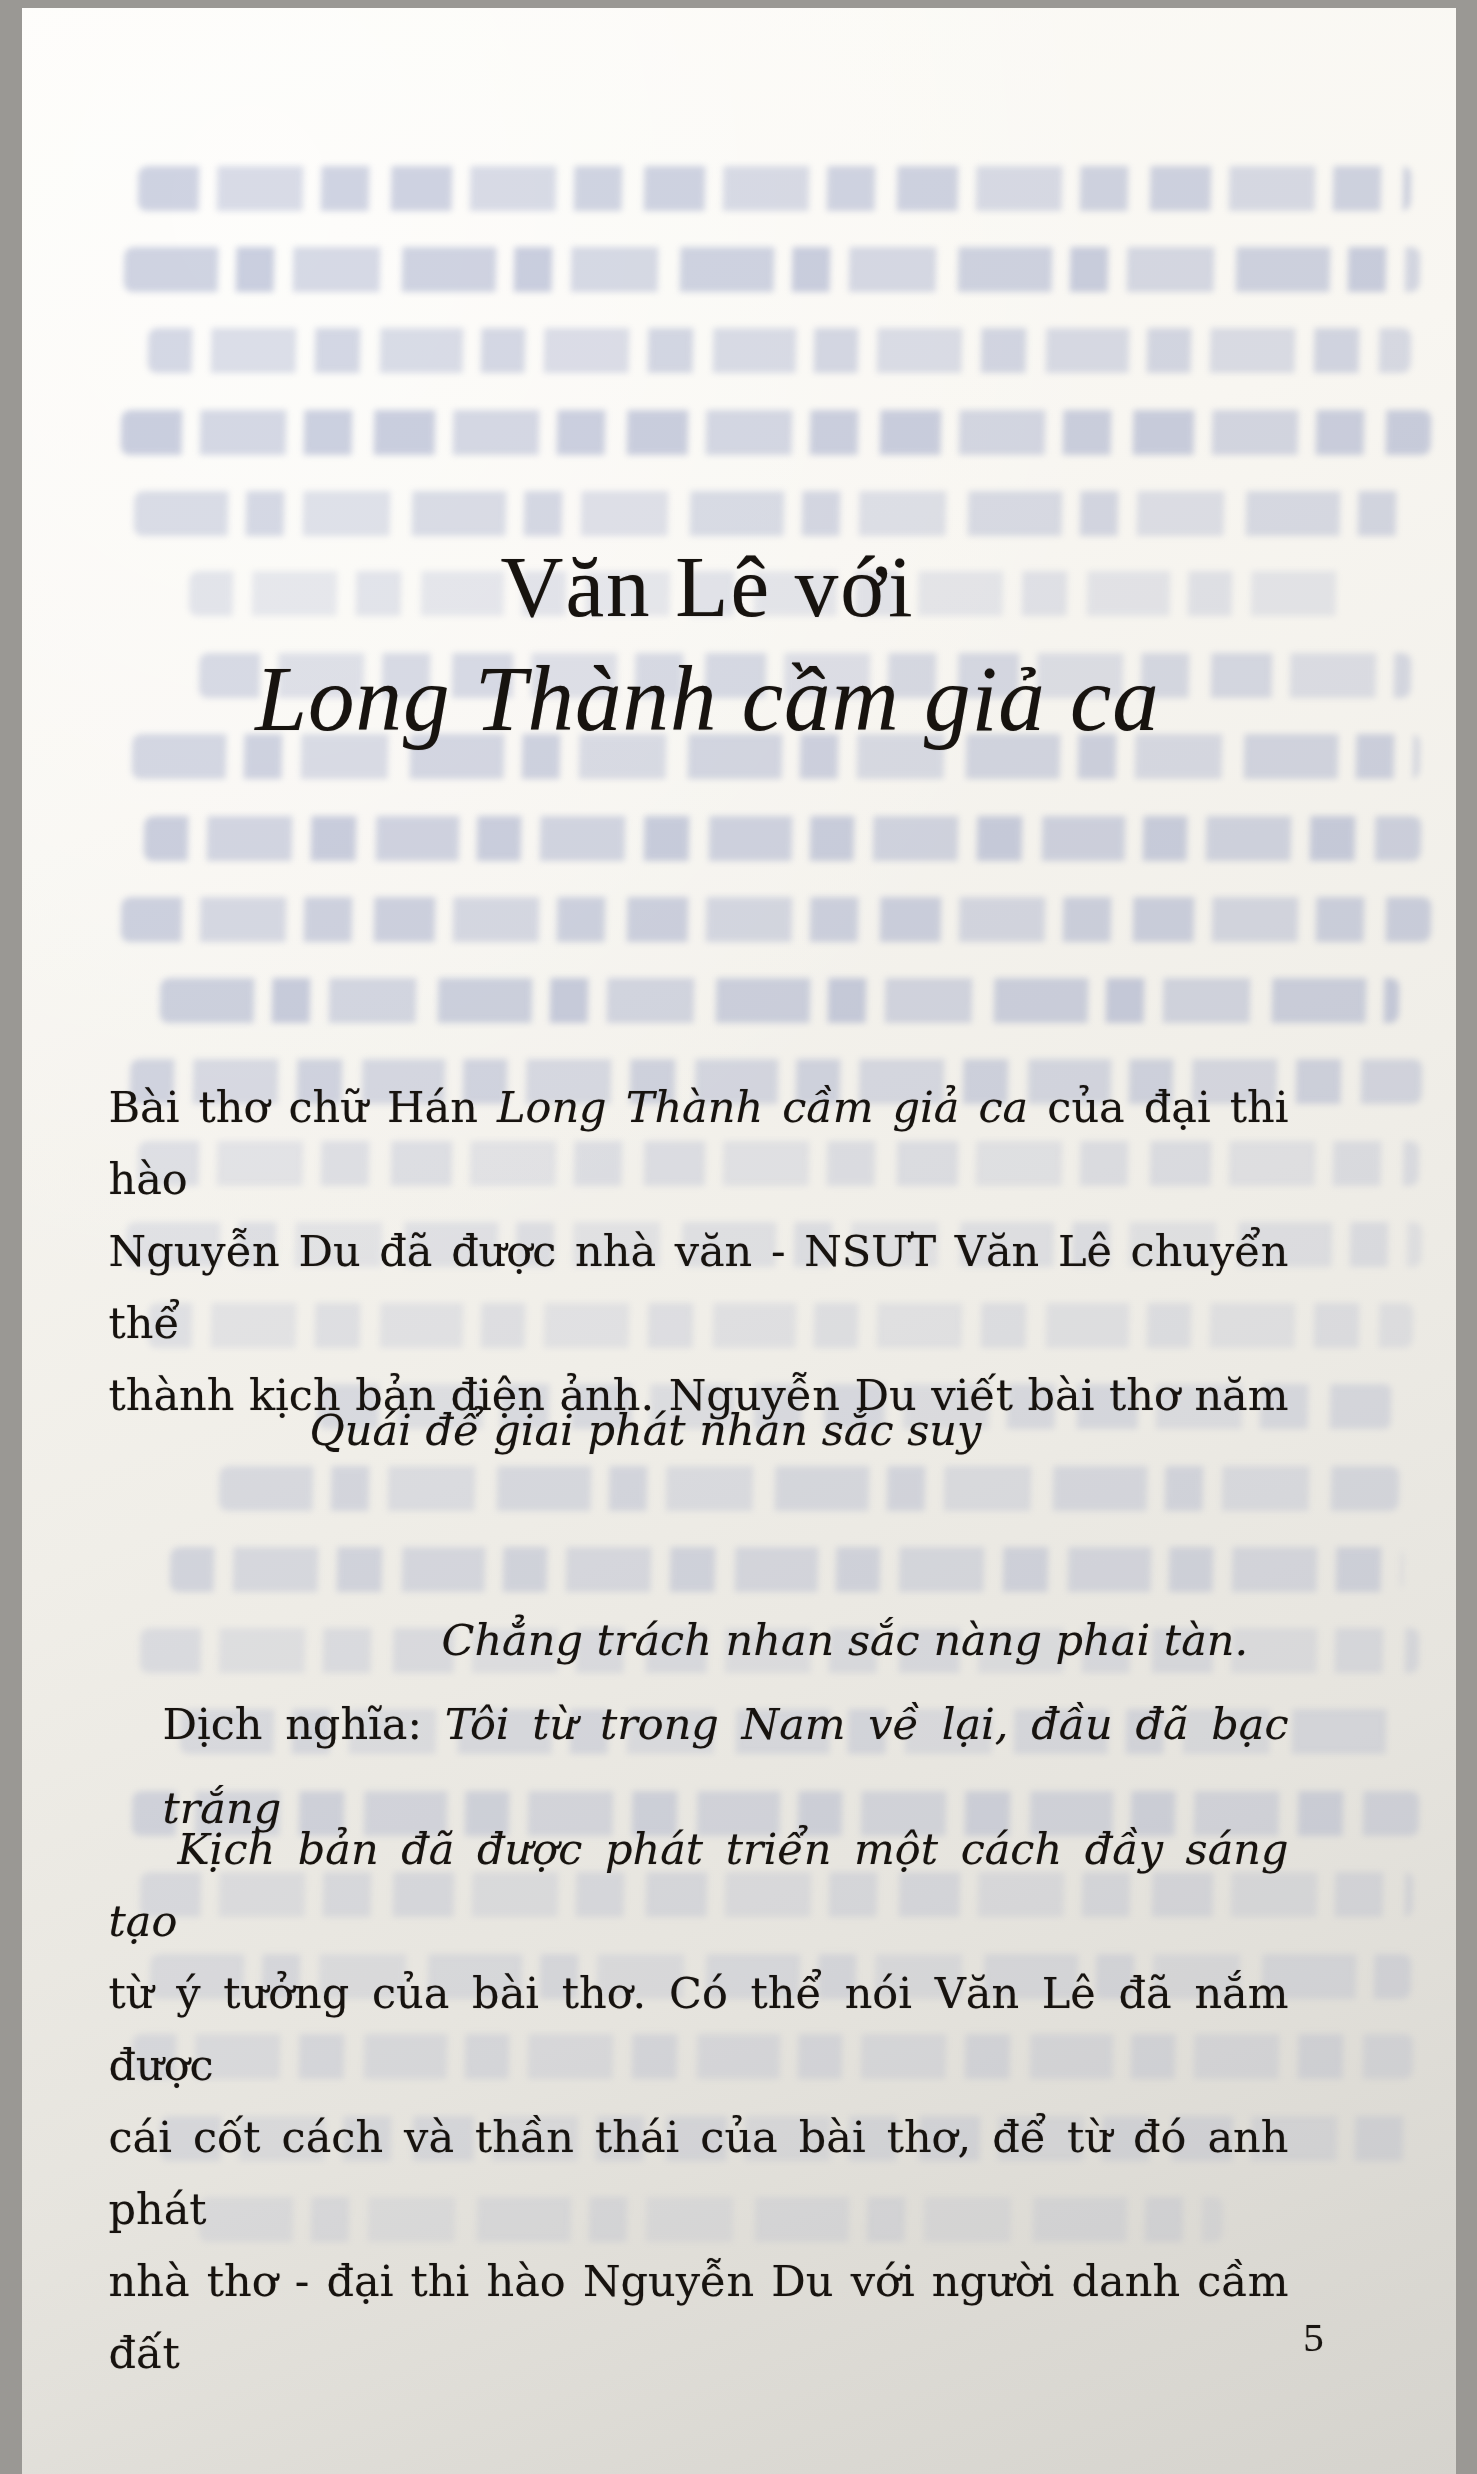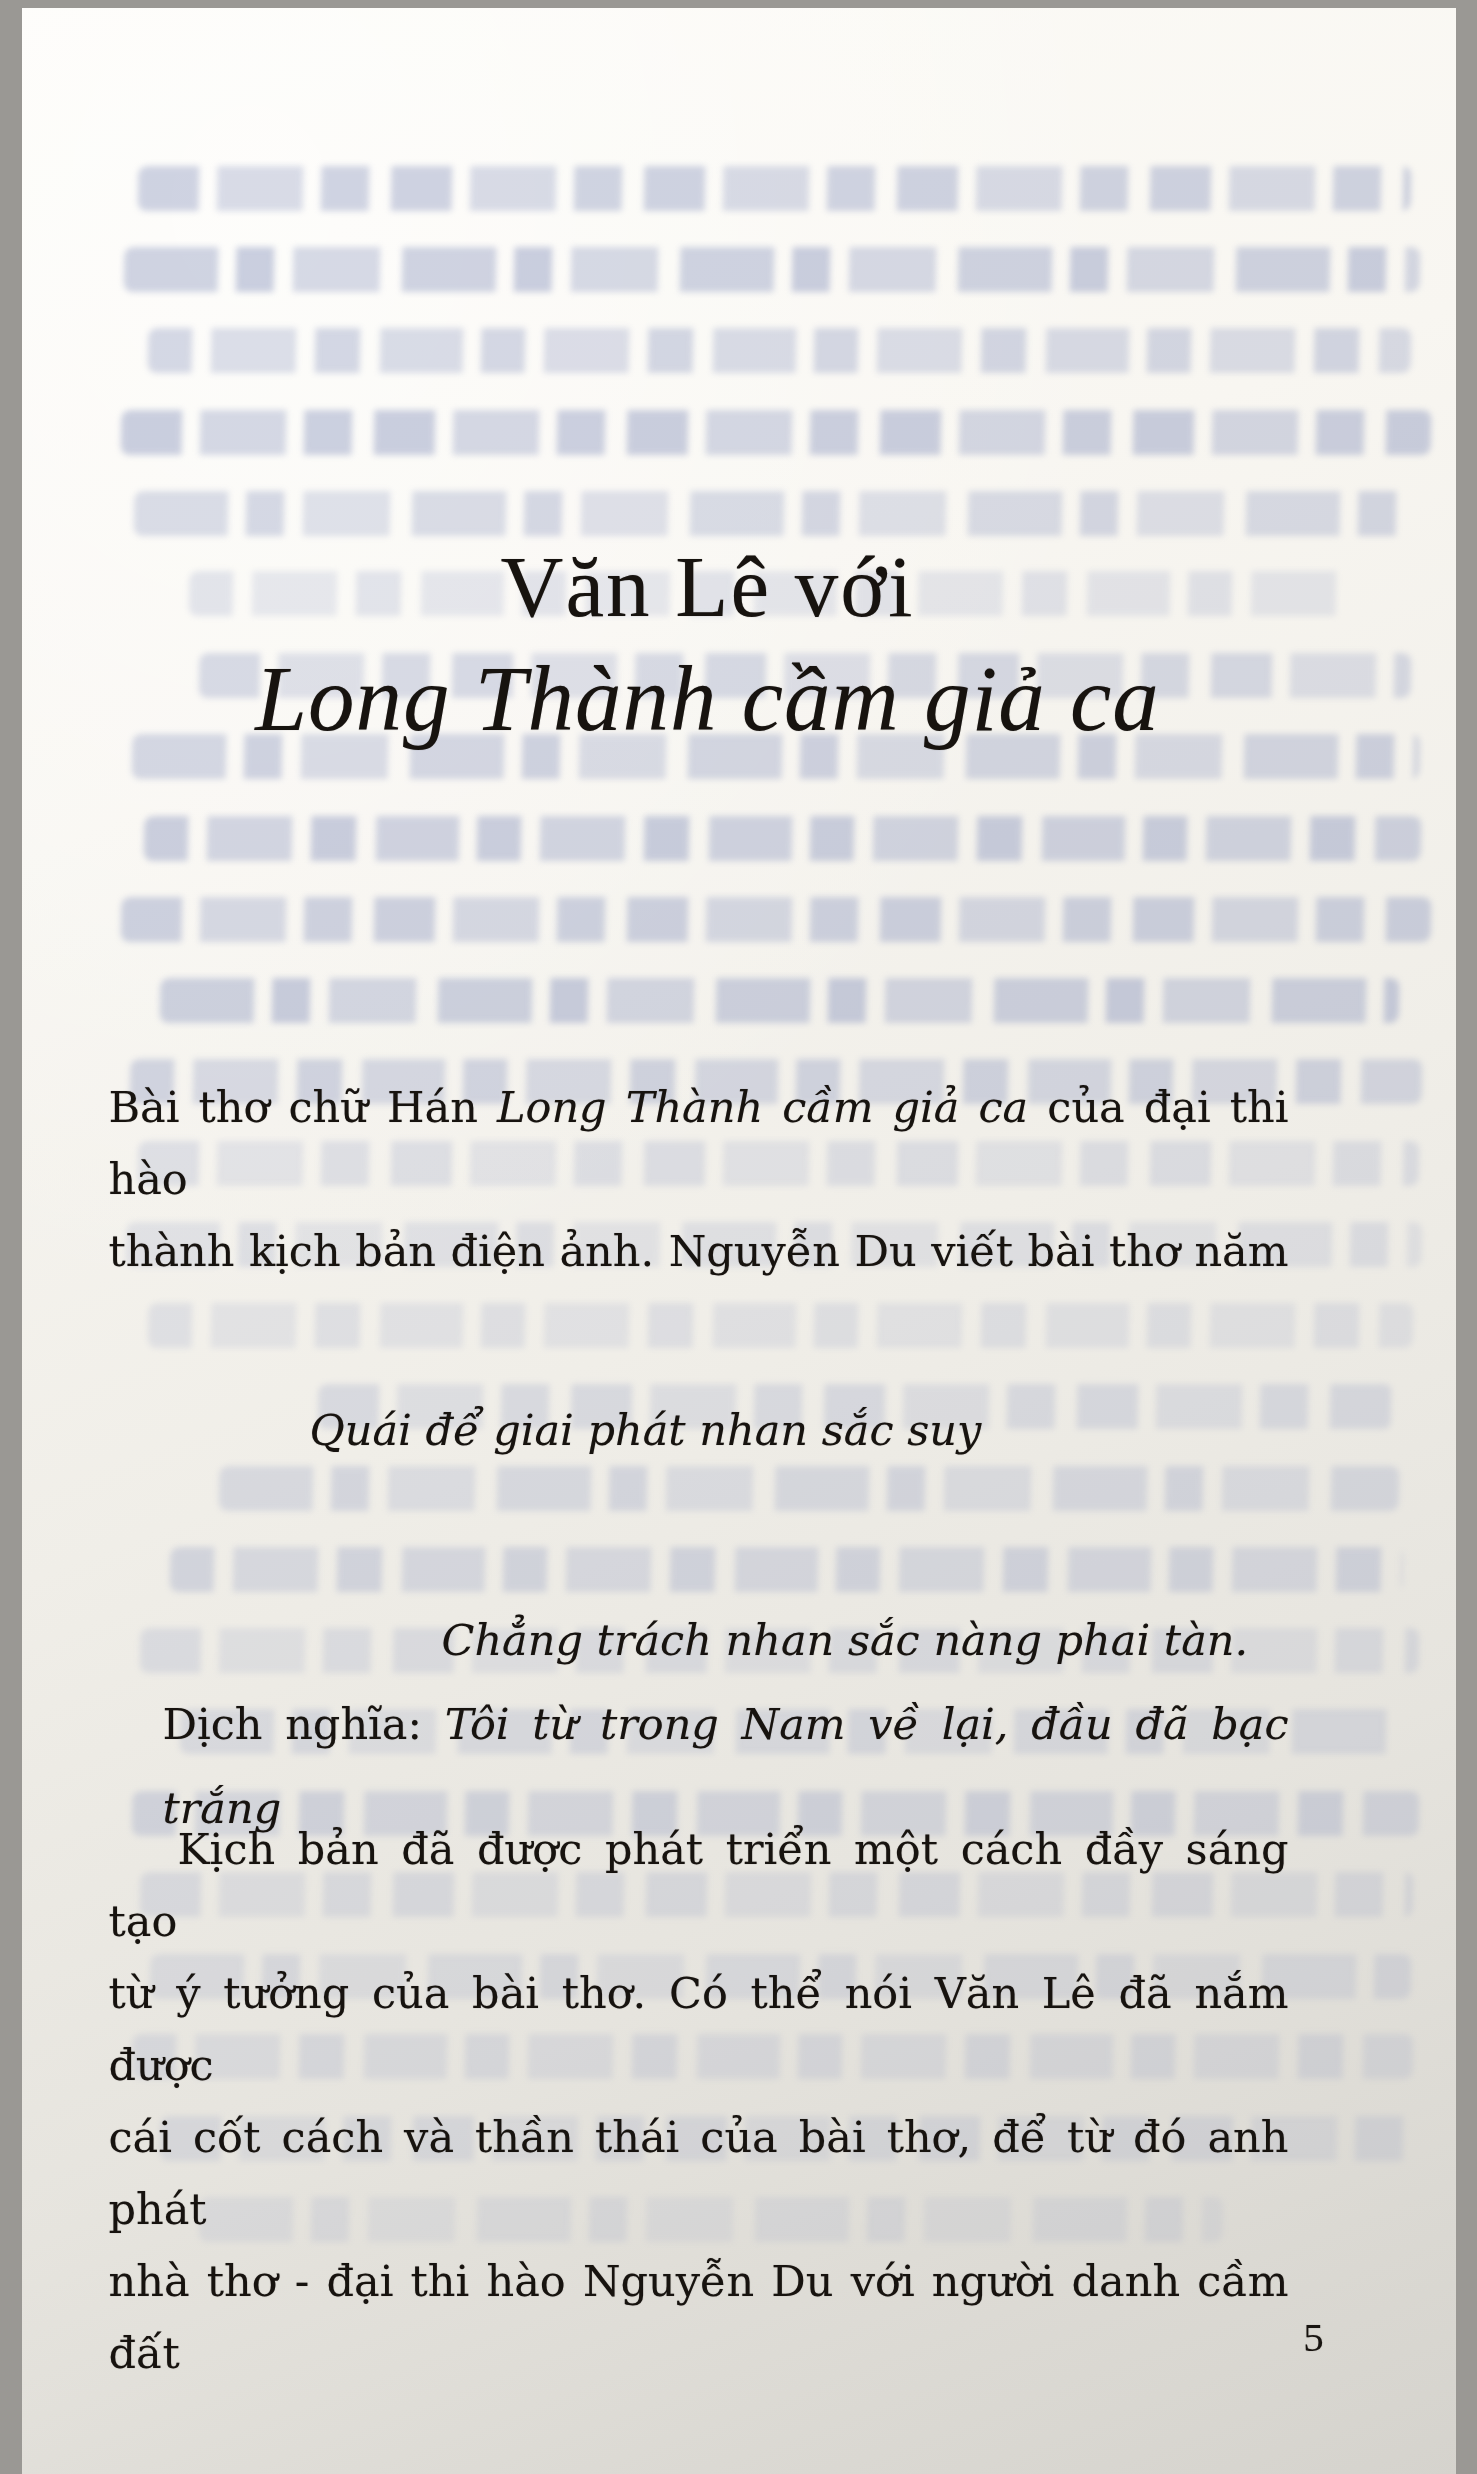--- a/index.html
+++ b/index.html
@@ -50,21 +50,21 @@
   em{font-style:italic;}
   .p1{top:1063px;}
   .poem{top:1379px;}
   .poem .bline{line-height:87px;font-style:italic;padding-left:201px;}
   .trans{top:1590px;}
   .trans .bline{line-height:84px;}
   .trans-l1{padding-left:54px;}
   .trans-l1 em, .trans-l2{font-style:italic;}
   .trans-l2{padding-left:333px;}
   .p2{top:1805px;}
-  .p2 .indent{text-indent:69px;}
+  .p2 .indent{text-indent:69px;font-style:italic;}
   .pageno{
     position:absolute;top:2309px;left:1233px;width:118px;
     text-align:center;font-family:"Liberation Serif", serif;font-size:41px;line-height:1;
   }
 </style>
 </head>
 <body>
 
 <div class="sheet">
 
@@ -95,20 +95,21 @@
       <div class="ghost g3" style="top: 2026px; left: 110px; width: 1281px; opacity: 0.26;"></div>
       <div class="ghost g1" style="top: 2108px; left: 138px; width: 1249px; opacity: 0.24;"></div>
       <div class="ghost g2" style="top: 2189px; left: 177px; width: 1024px; opacity: 0.2;"></div>
     </div>
 
   <h1 class="title1 ink">Văn Lê với</h1>
   <h2 class="title2 ink">Long Thành cầm giả ca</h2>
 
   <div class="col p1">
     <div class="bline just ink"><span>Bài thơ chữ Hán</span> <em>Long Thành cầm giả ca</em> <span>của đại thi hào</span></div>
+    <div class="bline just ink">Nguyễn Du đã được nhà văn - NSƯT Văn Lê chuyển thể</div>
     <div class="bline just ink">thành kịch bản điện ảnh. Nguyễn Du viết bài thơ năm</div>
   </div>
 
   <div class="col poem">
     <div class="bline ink">Quái để giai phát nhan sắc suy</div>
   </div>
 
   <div class="col trans">
     <div class="bline trans-l2 ink">Chẳng trách nhan sắc nàng phai tàn.</div>
     <div class="bline just trans-l1 ink"><span>Dịch nghĩa:</span> <em>Tôi từ trong Nam về lại, đầu đã bạc trắng</em></div>

